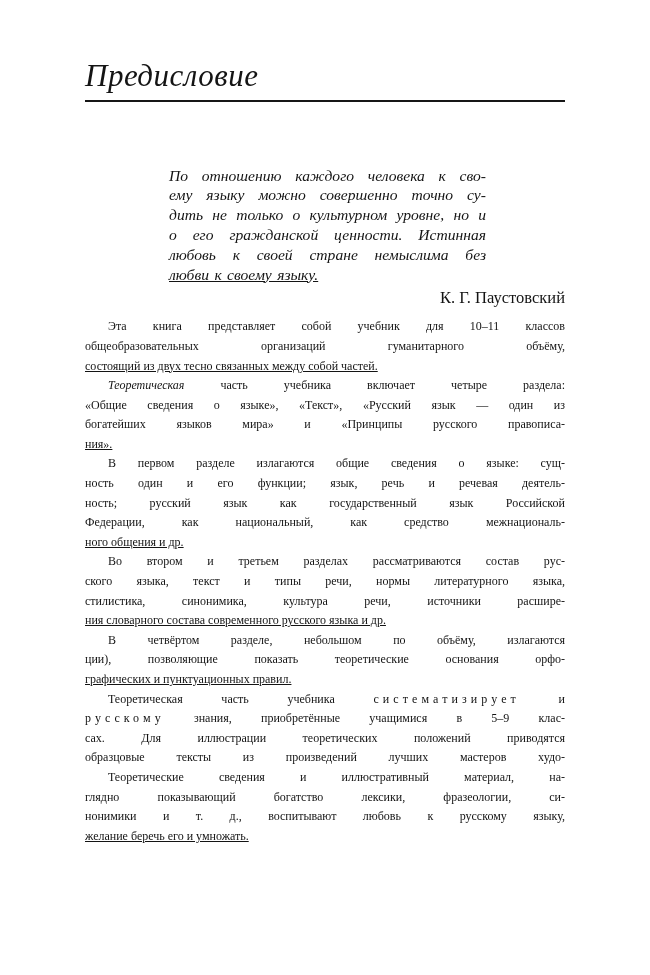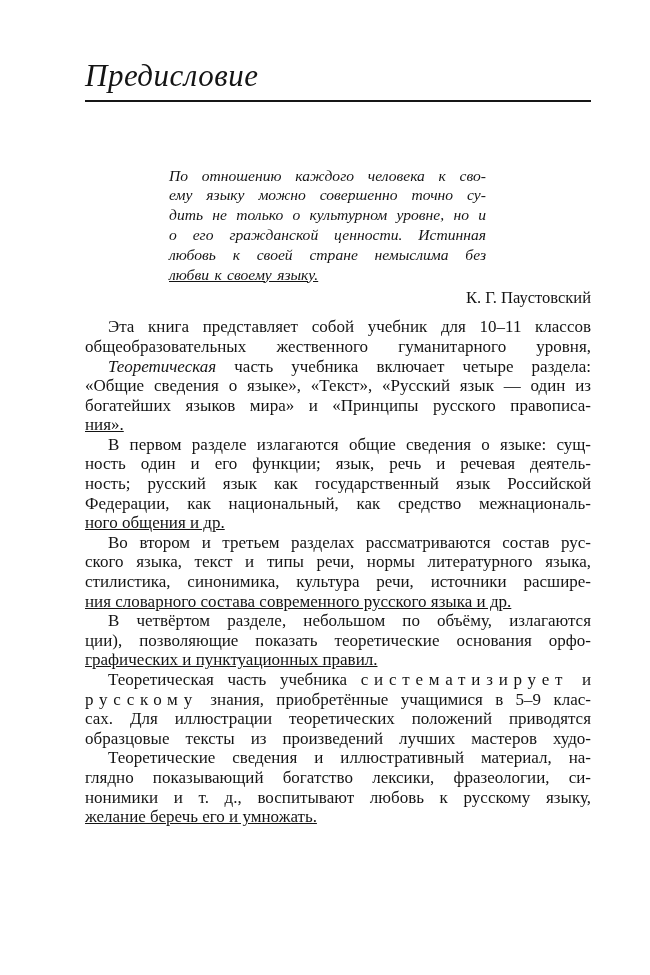--- a/index.html
+++ b/index.html
@@ -11,21 +11,21 @@
     width: 650px;
     height: 975px;
     font-family: "Liberation Serif", "DejaVu Serif", serif;
     color: #141414;
     overflow: hidden;
   }
   .page {
     box-sizing: border-box;
     width: 650px;
     height: 975px;
-    padding: 60px 59px 0 85px;
+    padding: 60px 85px 0 85px;
   }
   .title {
     margin: 0;
     font-style: italic;
     font-weight: normal;
     font-size: 31px;
     line-height: 1.05;
     letter-spacing: 0.5px;
   }
   .rule {
@@ -43,21 +43,21 @@
     word-spacing: 1.5px;
   }
   .attribution {
     margin-top: 4px;
     text-align: right;
     font-size: 16.5px;
     line-height: 20px;
   }
   .body-text {
     margin-top: 9px;
-    font-size: 17px;
+    font-size: 12px;
     line-height: 19.6px;
   }
   .line {
     white-space: normal;
   }
   .line.just {
     text-align: justify;
     text-align-last: justify;
   }
   .line.last {
@@ -84,21 +84,22 @@
       <div class="line just"><span>о его гражданской ценности. Истинная</span></div>
       <div class="line just"><span>любовь к своей стране немыслима без</span></div>
       <div class="line last"><span>любви к своему языку.</span></div>
     </div>
 
   <div class="attribution">К. Г. Паустовский</div>
 
   <div class="body-text" id="body-text">
       <div>
         <div class="line just first"><span>Эта книга представляет собой учебник для 10–11 классов</span></div>
-        <div class="line just"><span>общеобразовательных жественного гуманитарного уровня,</span></div>
+        <div class="line just"><span>общеобразовательных организаций гуманитарного объёму,</span></div>
+        <div class="line last"><span>состоящий из двух тесно связанных между собой частей.</span></div>
       </div>
       <div>
         <div class="line just first"><span class="it">Теоретическая</span><span> часть учебника включает четыре раздела:</span></div>
         <div class="line just"><span>«Общие сведения о языке», «Текст», «Русский язык — один из</span></div>
         <div class="line just"><span>богатейших языков мира» и «Принципы русского правописа-</span></div>
         <div class="line last"><span>ния».</span></div>
       </div>
       <div>
         <div class="line just first"><span>В первом разделе излагаются общие сведения о языке: сущ-</span></div>
         <div class="line just"><span>ность один и его функции; язык, речь и речевая деятель-</span></div>

